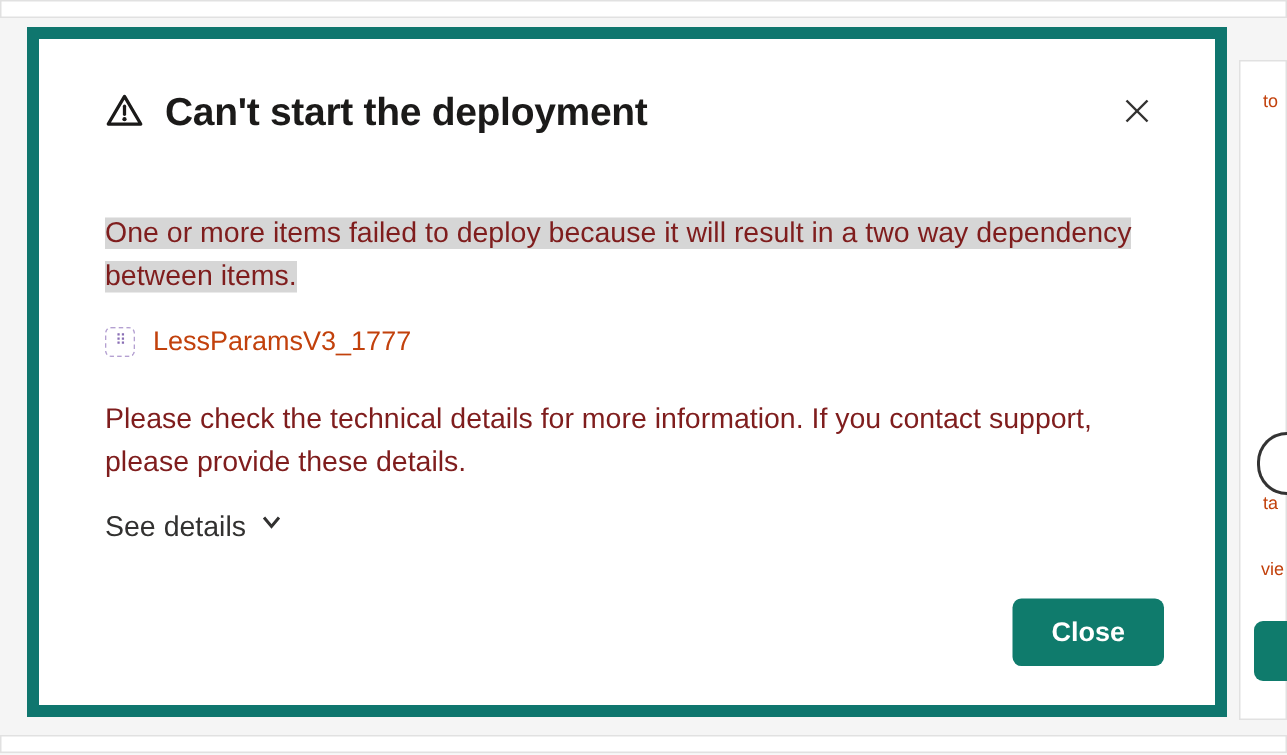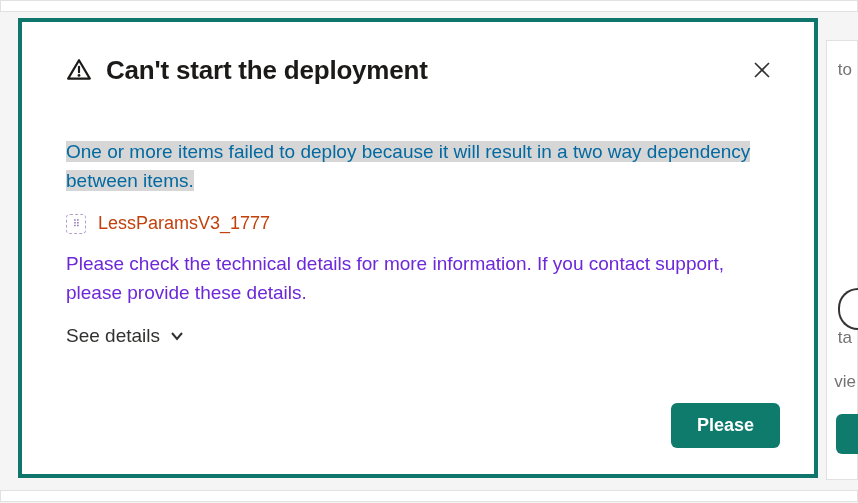--- a/index.html
+++ b/index.html
@@ -10,69 +10,69 @@
 
   .overlay { position: absolute; inset: 0; }
 
   .dialog {
     position: absolute;
     left: 18px;
     top: 18px;
     width: 800px;
     height: 460px;
     background: #ffffff;
-    border: 4px solid #0f766e;
+    border: 8px solid #0f766e;
     padding: 30px 34px 26px 44px;
     display: flex;
     flex-direction: column;
   }
 
   .dlg-header { display: flex; align-items: center; gap: 14px; }
   .dlg-title { font-size: 26px; font-weight: 700; color: #1b1a19; letter-spacing: -0.2px; }
   .warn-icon { width: 26px; height: 26px; flex-shrink: 0; }
   .close-btn { margin-left: auto; width: 36px; height: 36px; display: flex; align-items: center; justify-content: center; cursor: pointer; border-radius: 2px; }
   .close-x { width: 18px; height: 18px; stroke: #323130; stroke-width: 1.6; }
 
   .error-msg {
     margin-top: 50px;
     font-size: 19px;
     line-height: 1.5;
-    color: #0369a1;
+    color: #7f1d1d;
   }
   .error-msg span { background: #d6d6d6; }
 
   .item-row { margin-top: 18px; display: flex; align-items: center; gap: 12px; }
   .item-icon {
     width: 20px; height: 20px;
     border: 1.5px dashed #b4a0d1;
     border-radius: 4px;
     display: flex; align-items: center; justify-content: center;
   }
   .item-icon .dots { font-size: 10px; color: #8a6fb5; letter-spacing: -1px; line-height: 0; }
   .item-label { font-size: 18px; color: #c2410c; }
 
-  .hint { margin-top: 16px; font-size: 19px; line-height: 1.5; color: #6d28d9; }
+  .hint { margin-top: 28px; font-size: 19px; line-height: 1.5; color: #7f1d1d; }
 
-  .see-details { margin-top: 18px; display: inline-flex; align-items: center; gap: 10px; font-size: 19px; color: #323130; cursor: pointer; user-select: none; }
+  .see-details { margin-top: 18px; display: inline-flex; align-items: flex-start; gap: 10px; font-size: 19px; color: #323130; cursor: pointer; user-select: none; }
   .chevron { width: 14px; height: 14px; stroke: currentColor; stroke-width: 2; fill: none; }
 
   .footer { margin-top: auto; display: flex; justify-content: flex-end; }
   .btn-primary {
     background: #0f7b6c;
     color: #fff;
     border: none;
     border-radius: 6px;
     padding: 12px 26px;
     font-size: 18px;
     font-weight: 600;
     cursor: pointer;
   }
 
   
-  .bg-text { position: absolute; color: #737373; font-size: 17px; }
+  .bg-text { position: absolute; color: #c2410c; font-size: 12px; }
 </style>
 </head>
 <body>
 
 <div class="overlay">
   <div class="bg-strip" style="left:0;top:0;width:858px;height:12px;"></div>
   <div class="bg-strip" style="left:0;top:490px;width:858px;height:12px;"></div>
   <div class="bg-strip" style="left:826px;top:40px;width:32px;height:440px;"></div>
 
   <span class="bg-text" style="right:6px; top:60px;">to</span>
@@ -111,16 +111,16 @@
   <p class="hint">Please check the technical details for more information. If you contact support, please provide these details.</p>
 
   <div class="see-details">
     <span>See details</span>
     <svg class="chevron" viewBox="0 0 14 14">
       <polyline points="2,4 7,10 12,4"></polyline>
     </svg>
   </div>
 
   <div class="footer">
-    <button class="btn-primary">Please</button>
+    <button class="btn-primary">Close</button>
   </div>
 
 </div>
 
 </body></html>

